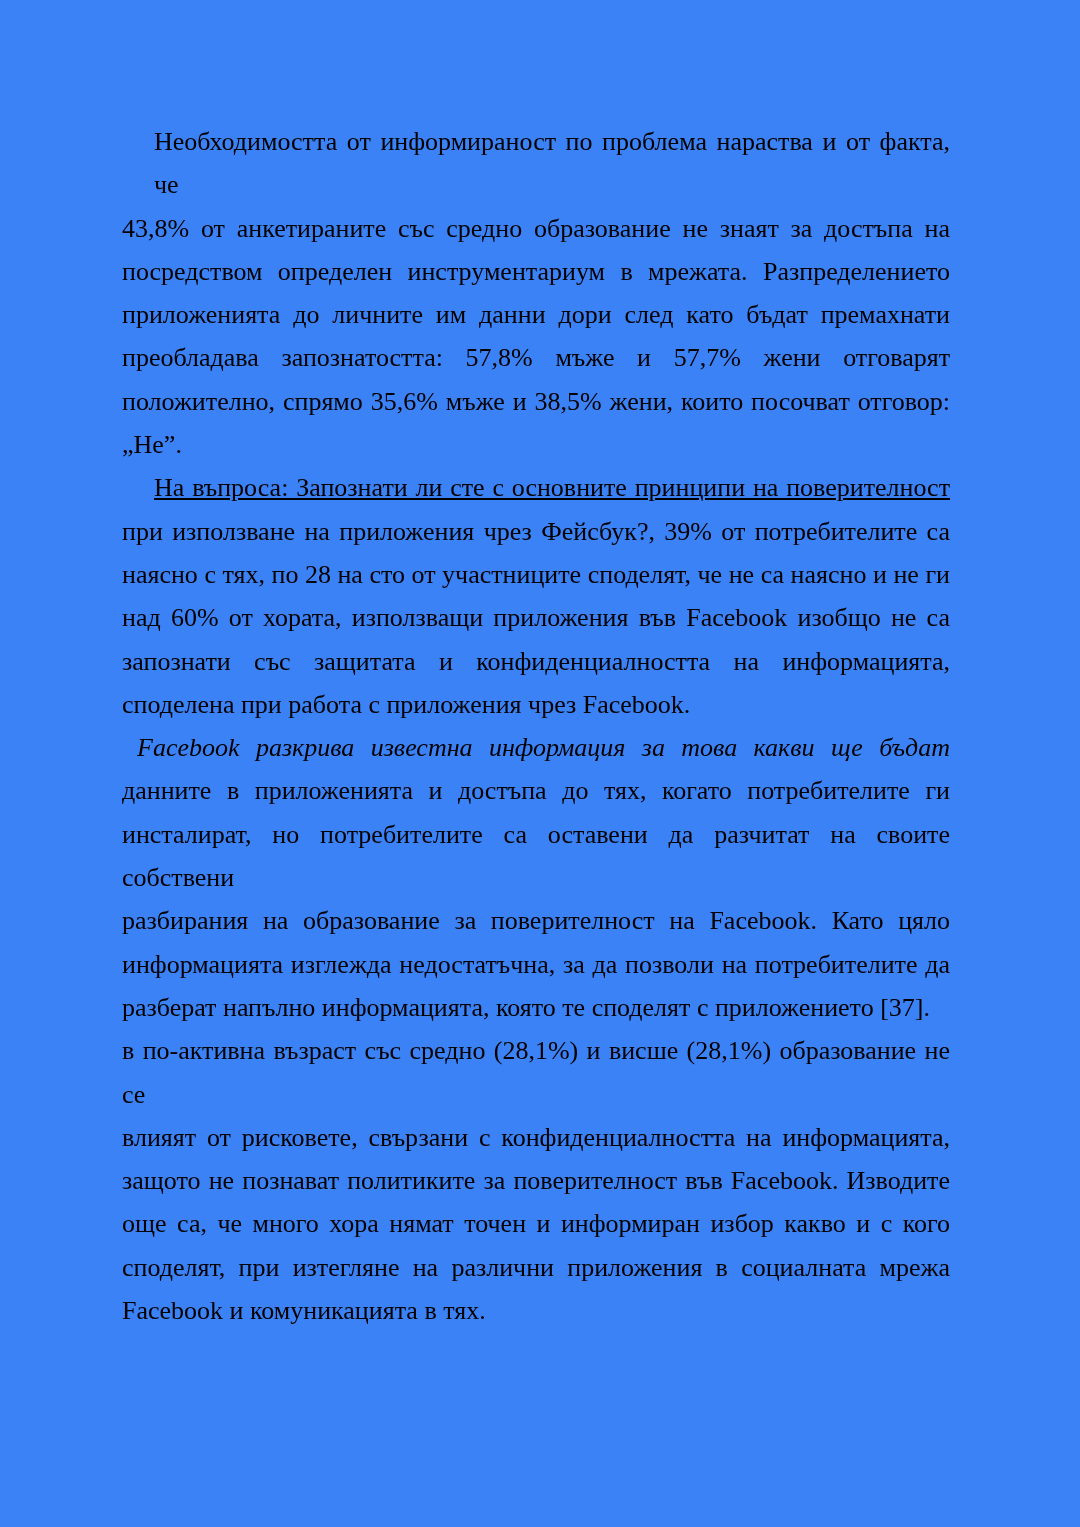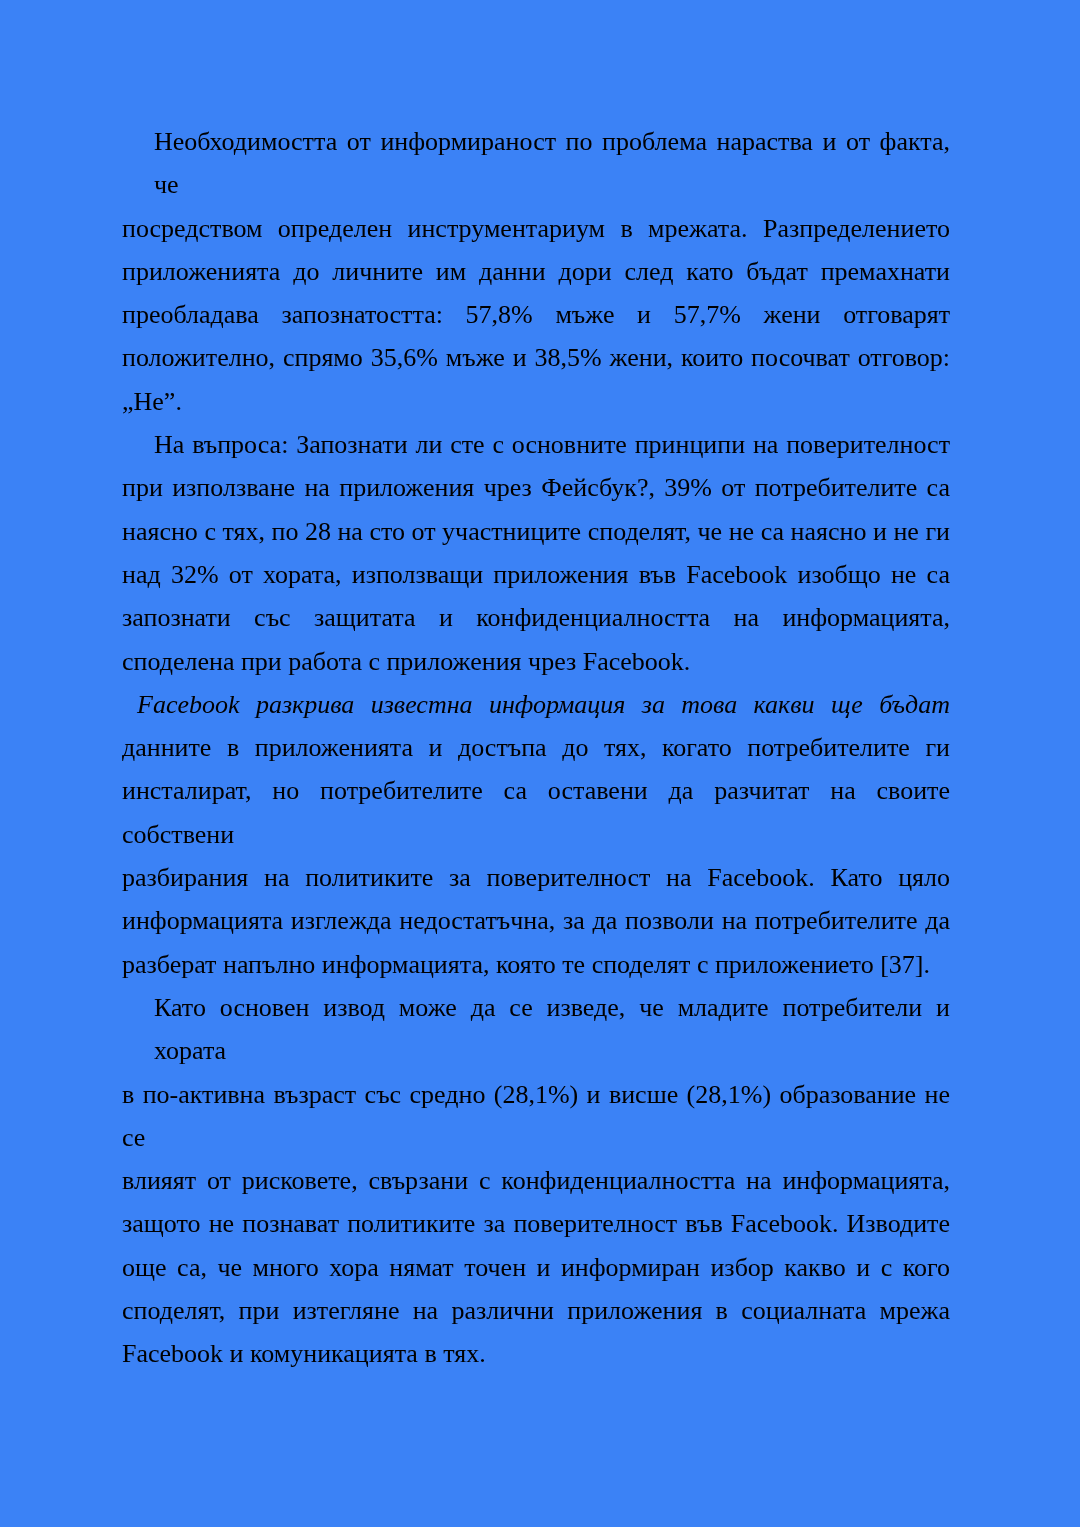--- a/index.html
+++ b/index.html
@@ -37,44 +37,44 @@
     text-align-last: left;
   }
 </style>
 </head>
 <body>
 
 <div class="page">
   <div class="doc" id="doc">
       <div class="paragraph">
         <div class="line" style="padding-left: 32px;">Необходимостта от информираност по проблема нараства и от факта, че</div>
+        <div class="line">43,8% от анкетираните със средно образование не знаят за достъпа на</div>
         <div class="line">посредством определен инструментариум в мрежата. Разпределението</div>
         <div class="line">приложенията до личните им данни дори след като бъдат премахнати</div>
         <div class="line">преобладава запознатостта: 57,8% мъже и 57,7% жени отговарят</div>
         <div class="line">положително, спрямо 35,6% мъже и 38,5% жени, които посочват отговор:</div>
         <div class="line last">„Не”.</div>
       </div>
       <div class="paragraph">
-        <div class="line" style="padding-left: 32px;">На въпроса: Запознати ли сте с основните принципи на поверителност</div>
+        <div class="line" style="padding-left: 32px; text-decoration: underline;">На въпроса: Запознати ли сте с основните принципи на поверителност</div>
         <div class="line">при използване на приложения чрез Фейсбук?, 39% от потребителите са</div>
         <div class="line">наясно с тях, по 28 на сто от участниците споделят, че не са наясно и не ги</div>
-        <div class="line">над 32% от хората, използващи приложения във Facebook изобщо не са</div>
+        <div class="line">над 60% от хората, използващи приложения във Facebook изобщо не са</div>
         <div class="line">запознати със защитата и конфиденциалността на информацията,</div>
         <div class="line last">споделена при работа с приложения чрез Facebook.</div>
       </div>
       <div class="paragraph">
         <div class="line" style="padding-left: 15px; font-style: italic;">Facebook разкрива известна информация за това какви ще бъдат</div>
         <div class="line">данните в приложенията и достъпа до тях, когато потребителите ги</div>
         <div class="line">инсталират, но потребителите са оставени да разчитат на своите собствени</div>
-        <div class="line">разбирания на политиките за поверителност на Facebook. Като цяло</div>
+        <div class="line">разбирания на образование за поверителност на Facebook. Като цяло</div>
         <div class="line">информацията изглежда недостатъчна, за да позволи на потребителите да</div>
         <div class="line last">разберат напълно информацията, която те споделят с приложението [37].</div>
       </div>
       <div class="paragraph">
-        <div class="line" style="padding-left: 32px;">Като основен извод може да се изведе, че младите потребители и хората</div>
         <div class="line">в по-активна възраст със средно (28,1%) и висше (28,1%) образование не се</div>
         <div class="line">влияят от рисковете, свързани с конфиденциалността на информацията,</div>
         <div class="line">защото не познават политиките за поверителност във Facebook. Изводите</div>
         <div class="line">още са, че много хора нямат точен и информиран избор какво и с кого</div>
         <div class="line">споделят, при изтегляне на различни приложения в социалната мрежа</div>
         <div class="line last">Facebook и комуникацията в тях.</div>
       </div>
     </div>
 </div>
 

